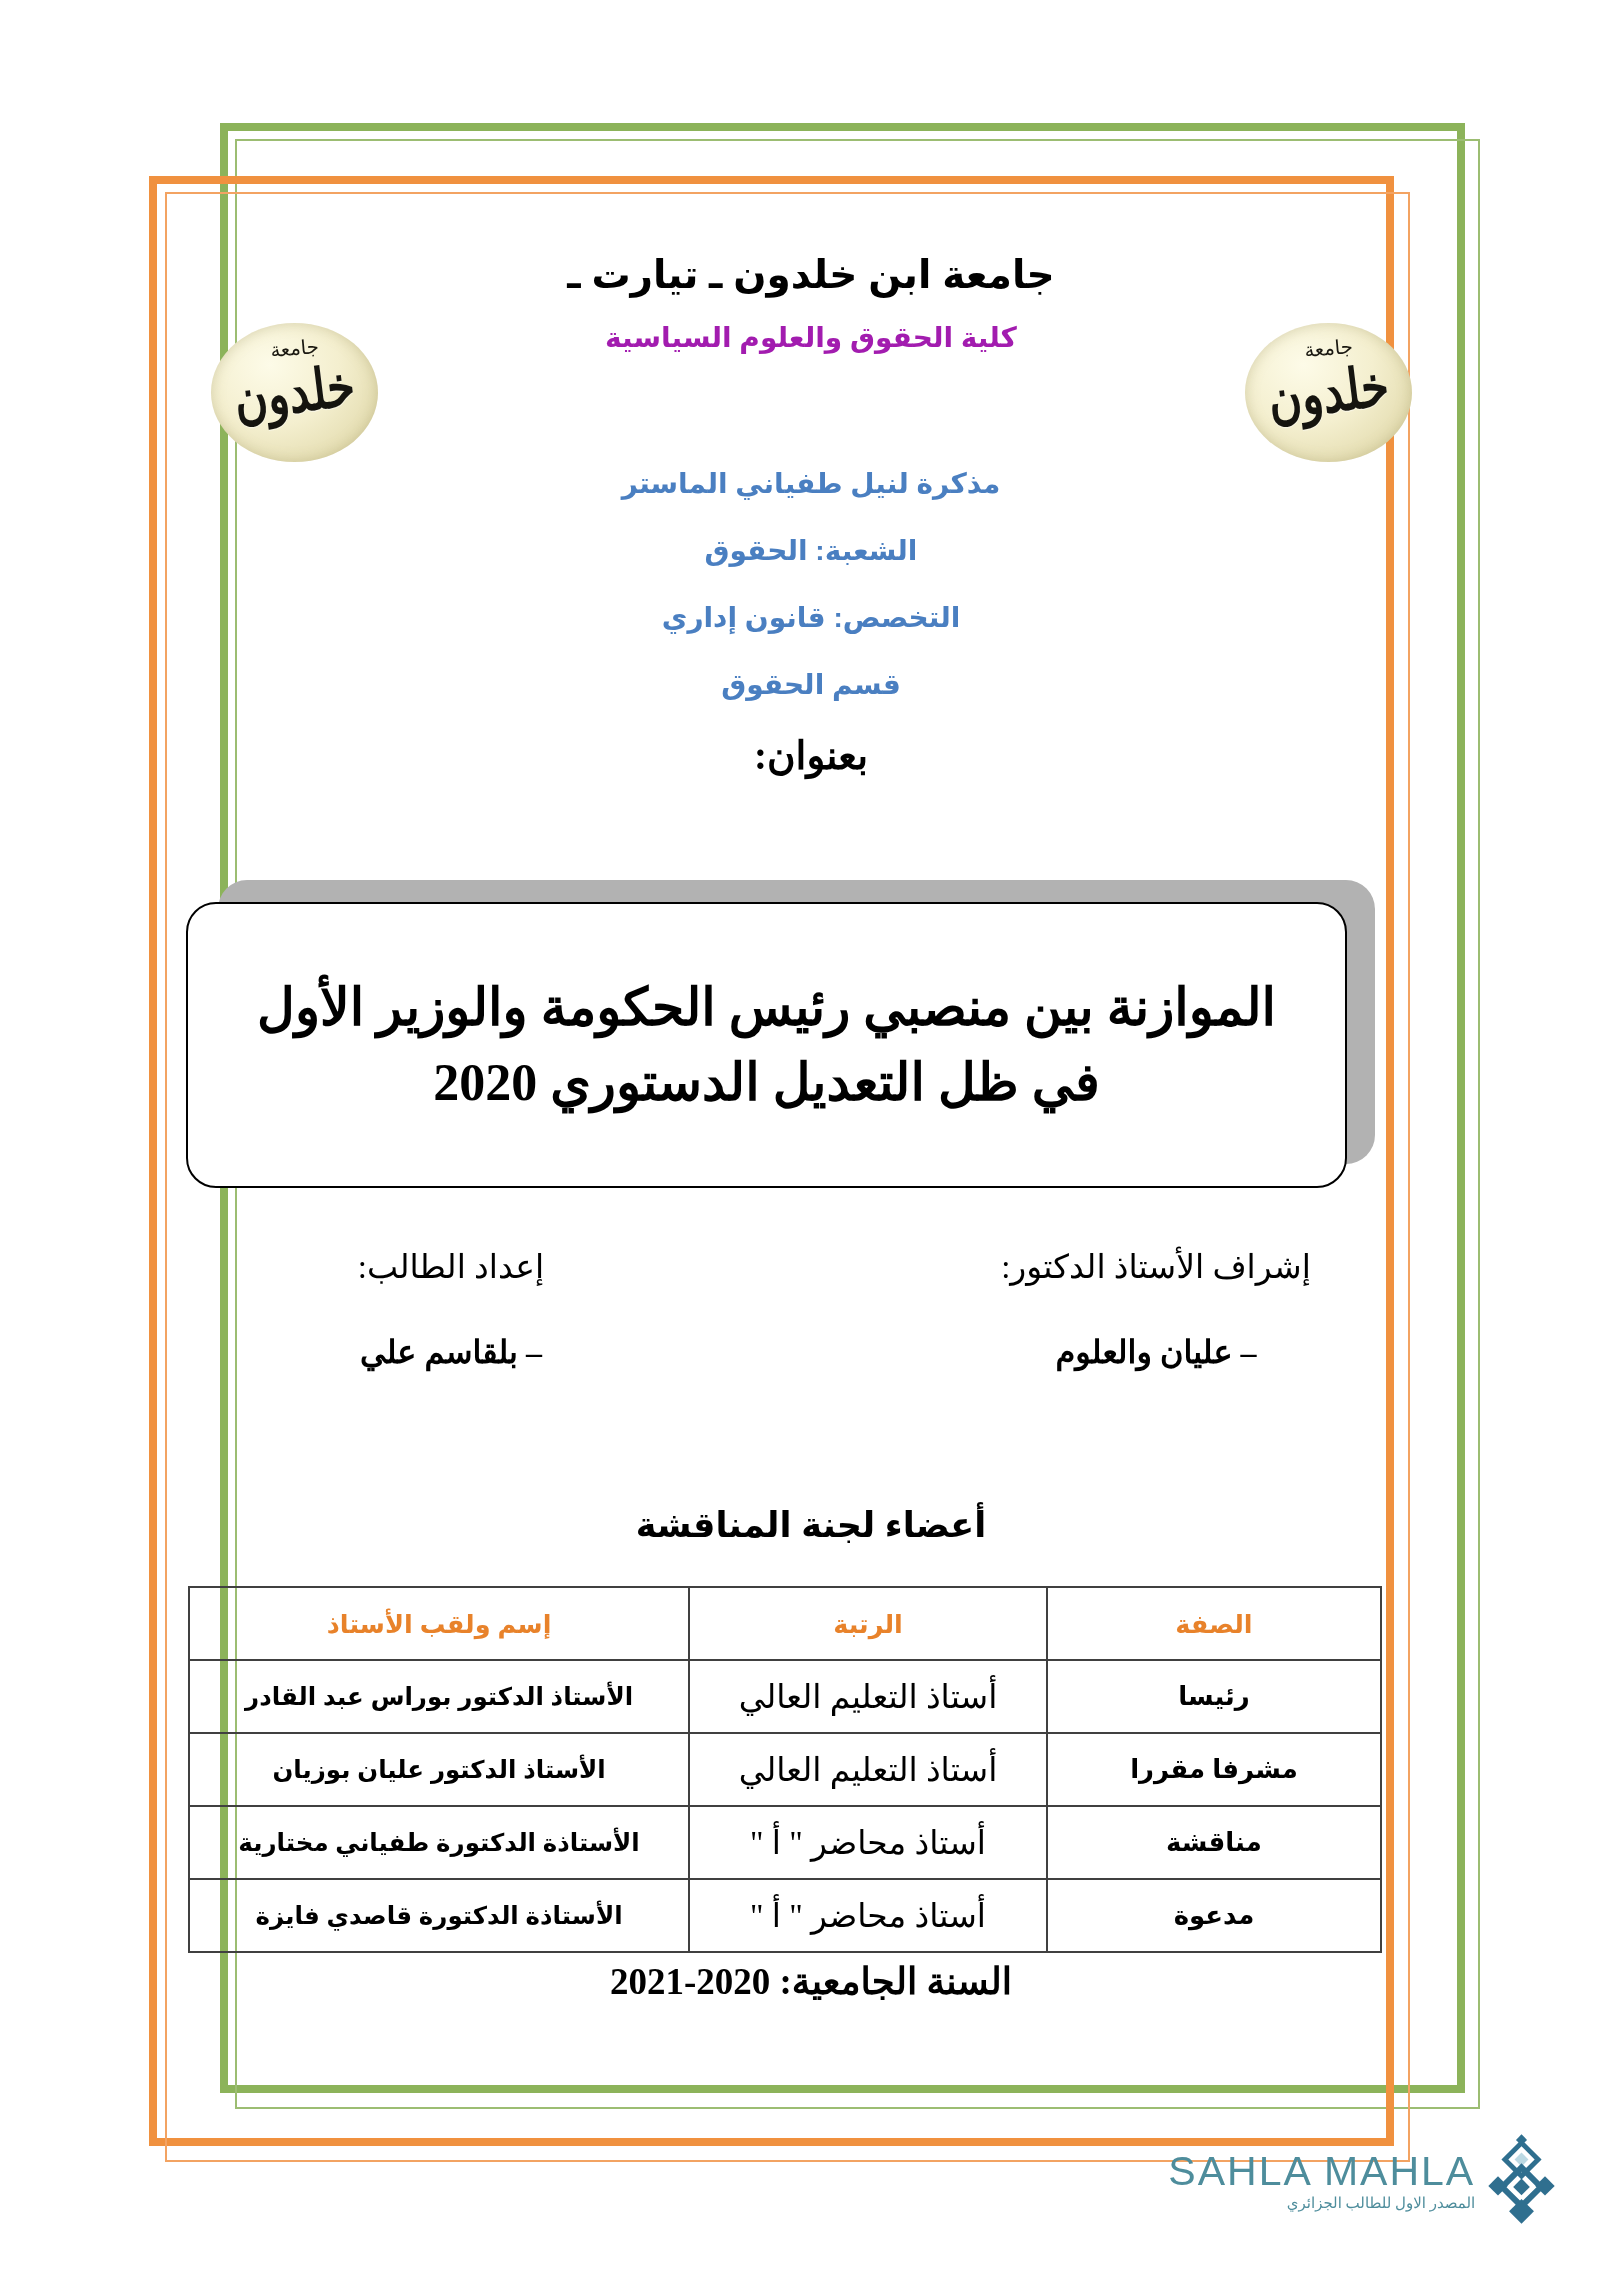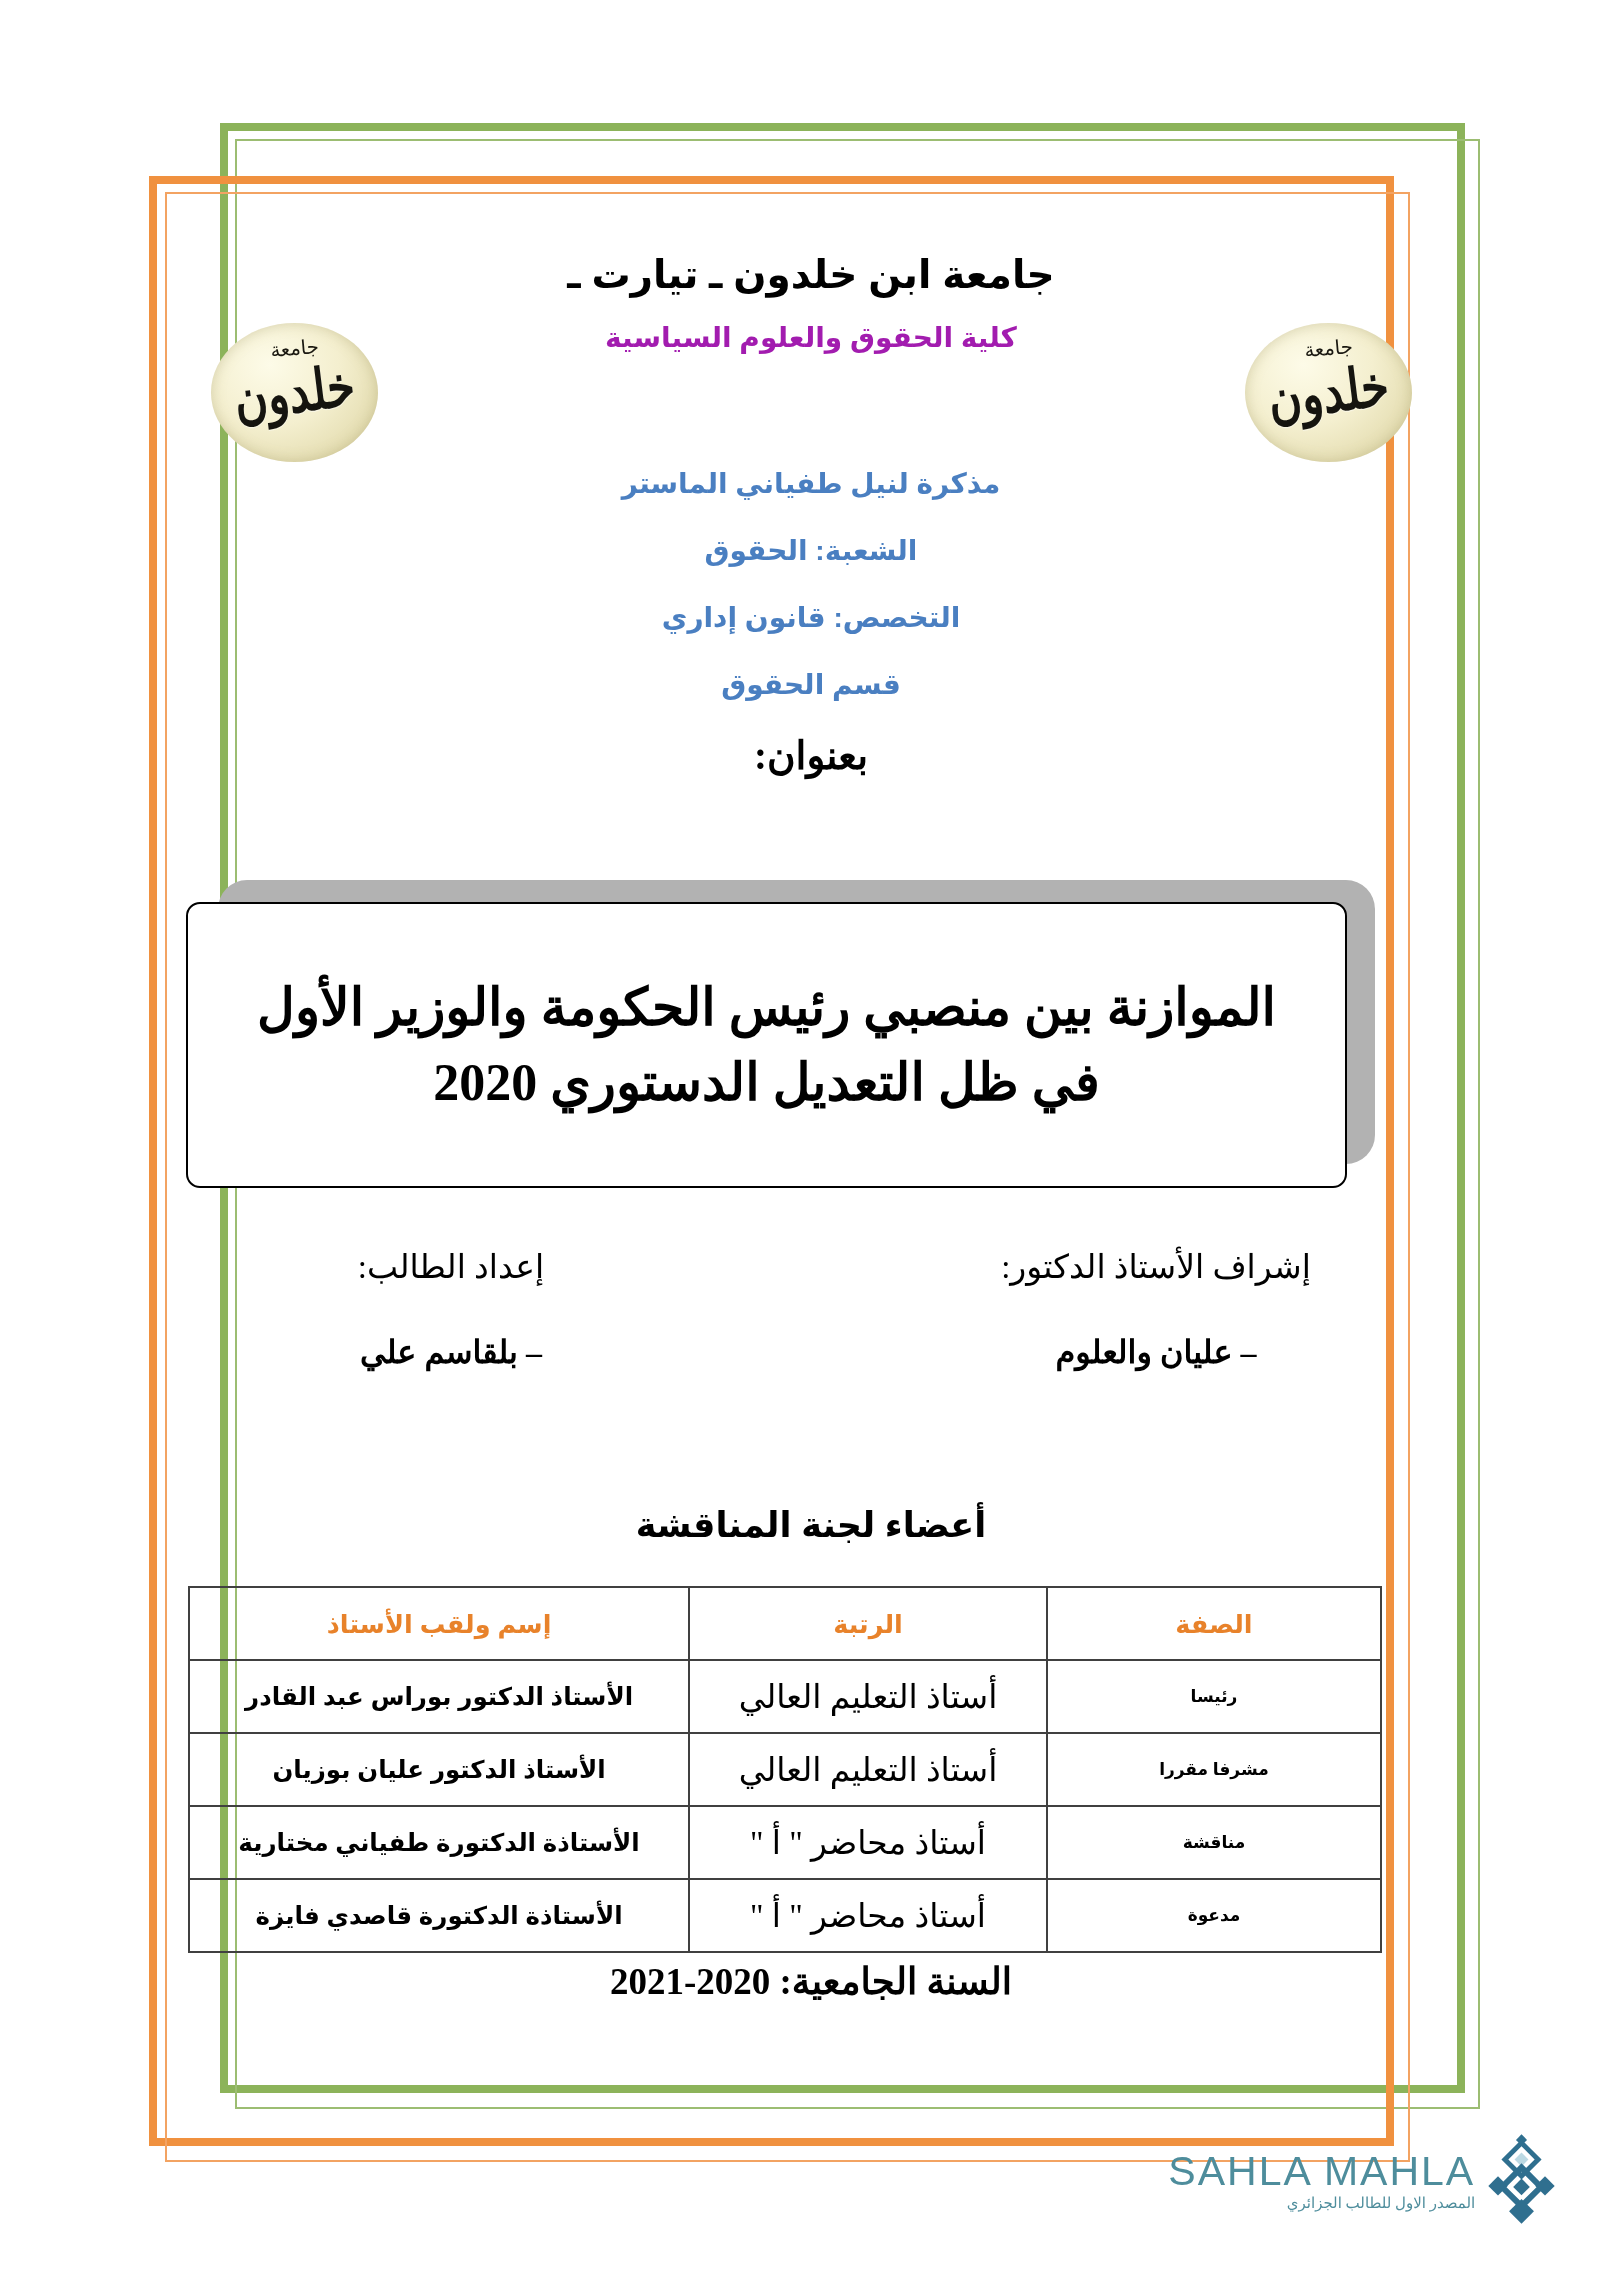--- a/index.html
+++ b/index.html
@@ -109,21 +109,21 @@
     border-radius: 29px;
   }
   .title-box {
     position: absolute;
     left: 186px;
     top: 902px;
     width: 1161px;
     height: 286px;
     background: #ffffff;
     border: 2px solid #000000;
-    border-radius: 14px;
+    border-radius: 30px;
     display: flex;
     align-items: center;
     justify-content: center;
     box-sizing: border-box;
   }
   .title-text {
     font-family: "Liberation Serif", "DejaVu Serif", serif;
     font-weight: bold;
     font-size: 52px;
     line-height: 1.45;
@@ -193,21 +193,21 @@
   }
   .cell-rank {
     font-family: Liberation Serif, serif;
     font-weight: normal;
     font-size: 33px;
     color: #000;
   }
   .cell-role {
     font-family: "Liberation Sans", "DejaVu Sans", sans-serif;
     font-weight: bold;
-    font-size: 17px;
+    font-size: 26px;
     color: #000;
   }
 
   .academic-year {
     position: absolute;
     left: 370px;
     top: 1960px;
     width: 882px;
     text-align: center;
     font-family: "Liberation Serif", "DejaVu Serif", serif;

